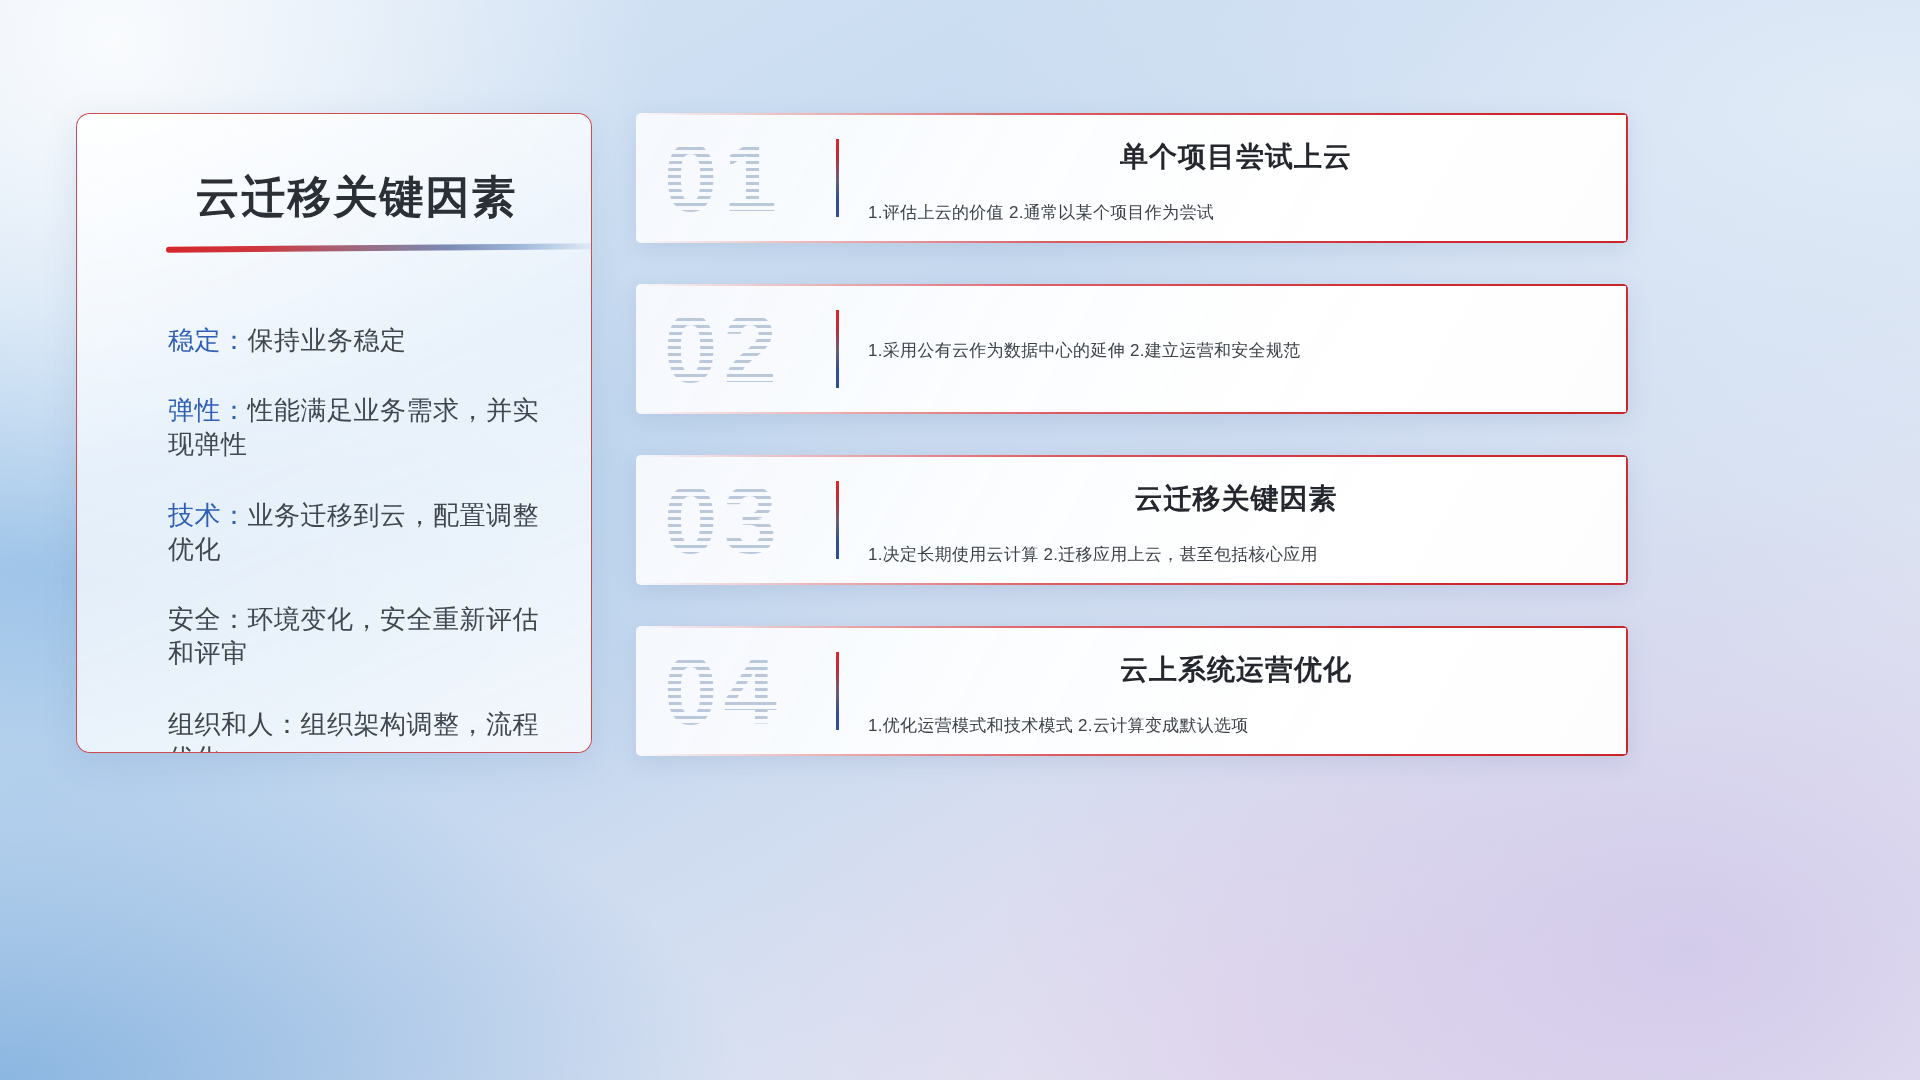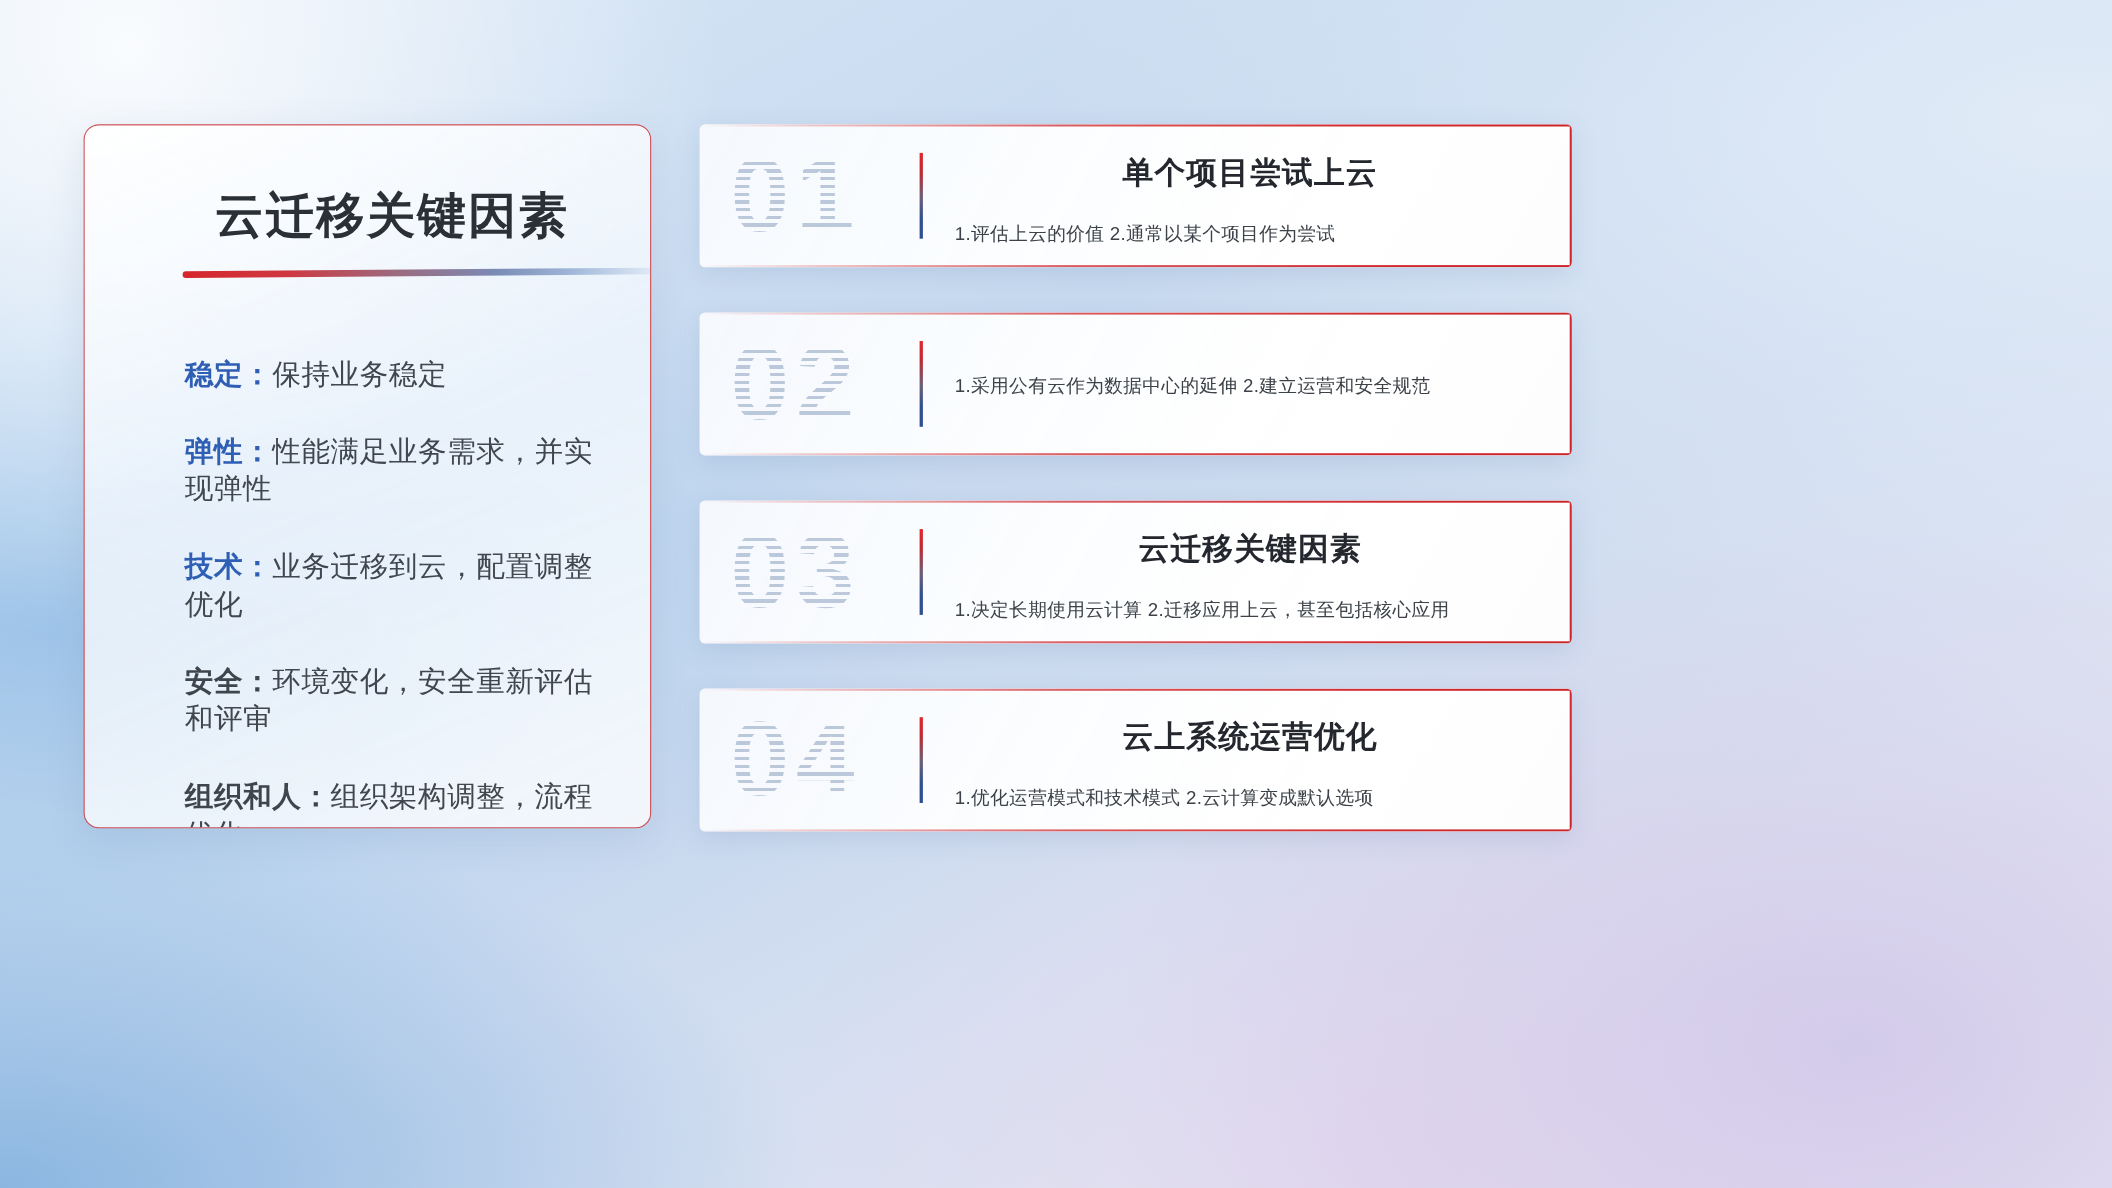--- a/index.html
+++ b/index.html
@@ -63,30 +63,30 @@
 
   #factor-list { margin-top: 72px; padding: 0 2px; }
   .factor-row {
     font-size: 26px;
     line-height: 1.32;
     color: #3f454d;
     margin-bottom: 36px;
     letter-spacing: 0.5px;
   }
   .factor-row:last-child { margin-bottom: 0; }
-  .f-label { font-weight: bold; }
+  .f-label { font-weight: normal; }
   .f-label.blue { color: #2f5fb5; }
   .f-label.dark { color: #3f454d; }
   .f-text { color: #41474f; }
 
   
   #cards { position: absolute; left: 636px; top: 113px; width: 864px; }
   .step-card {
     position: relative;
-    width: 793px; height: 130px;
+    width: 992px; height: 130px;
     margin-bottom: 41px;
     border-radius: 5px;
     background: linear-gradient(120deg, rgba(246,249,253,0.97) 0%, rgba(252,253,255,0.99) 38%, #ffffff 72%, #fdfdfe 100%);
     box-shadow: 0 6px 22px rgba(95,125,165,0.17);
     overflow: hidden;
   }
   .step-card:last-child { margin-bottom: 0; }
   .edge {
     position: absolute; left: 0; right: 0; height: 1.6px;
     background: linear-gradient(90deg, rgba(214,60,60,0.0) 0%, rgba(214,60,60,0.25) 12%, rgba(206,40,46,0.75) 42%, #cf2b31 78%, #c9262c 100%);

